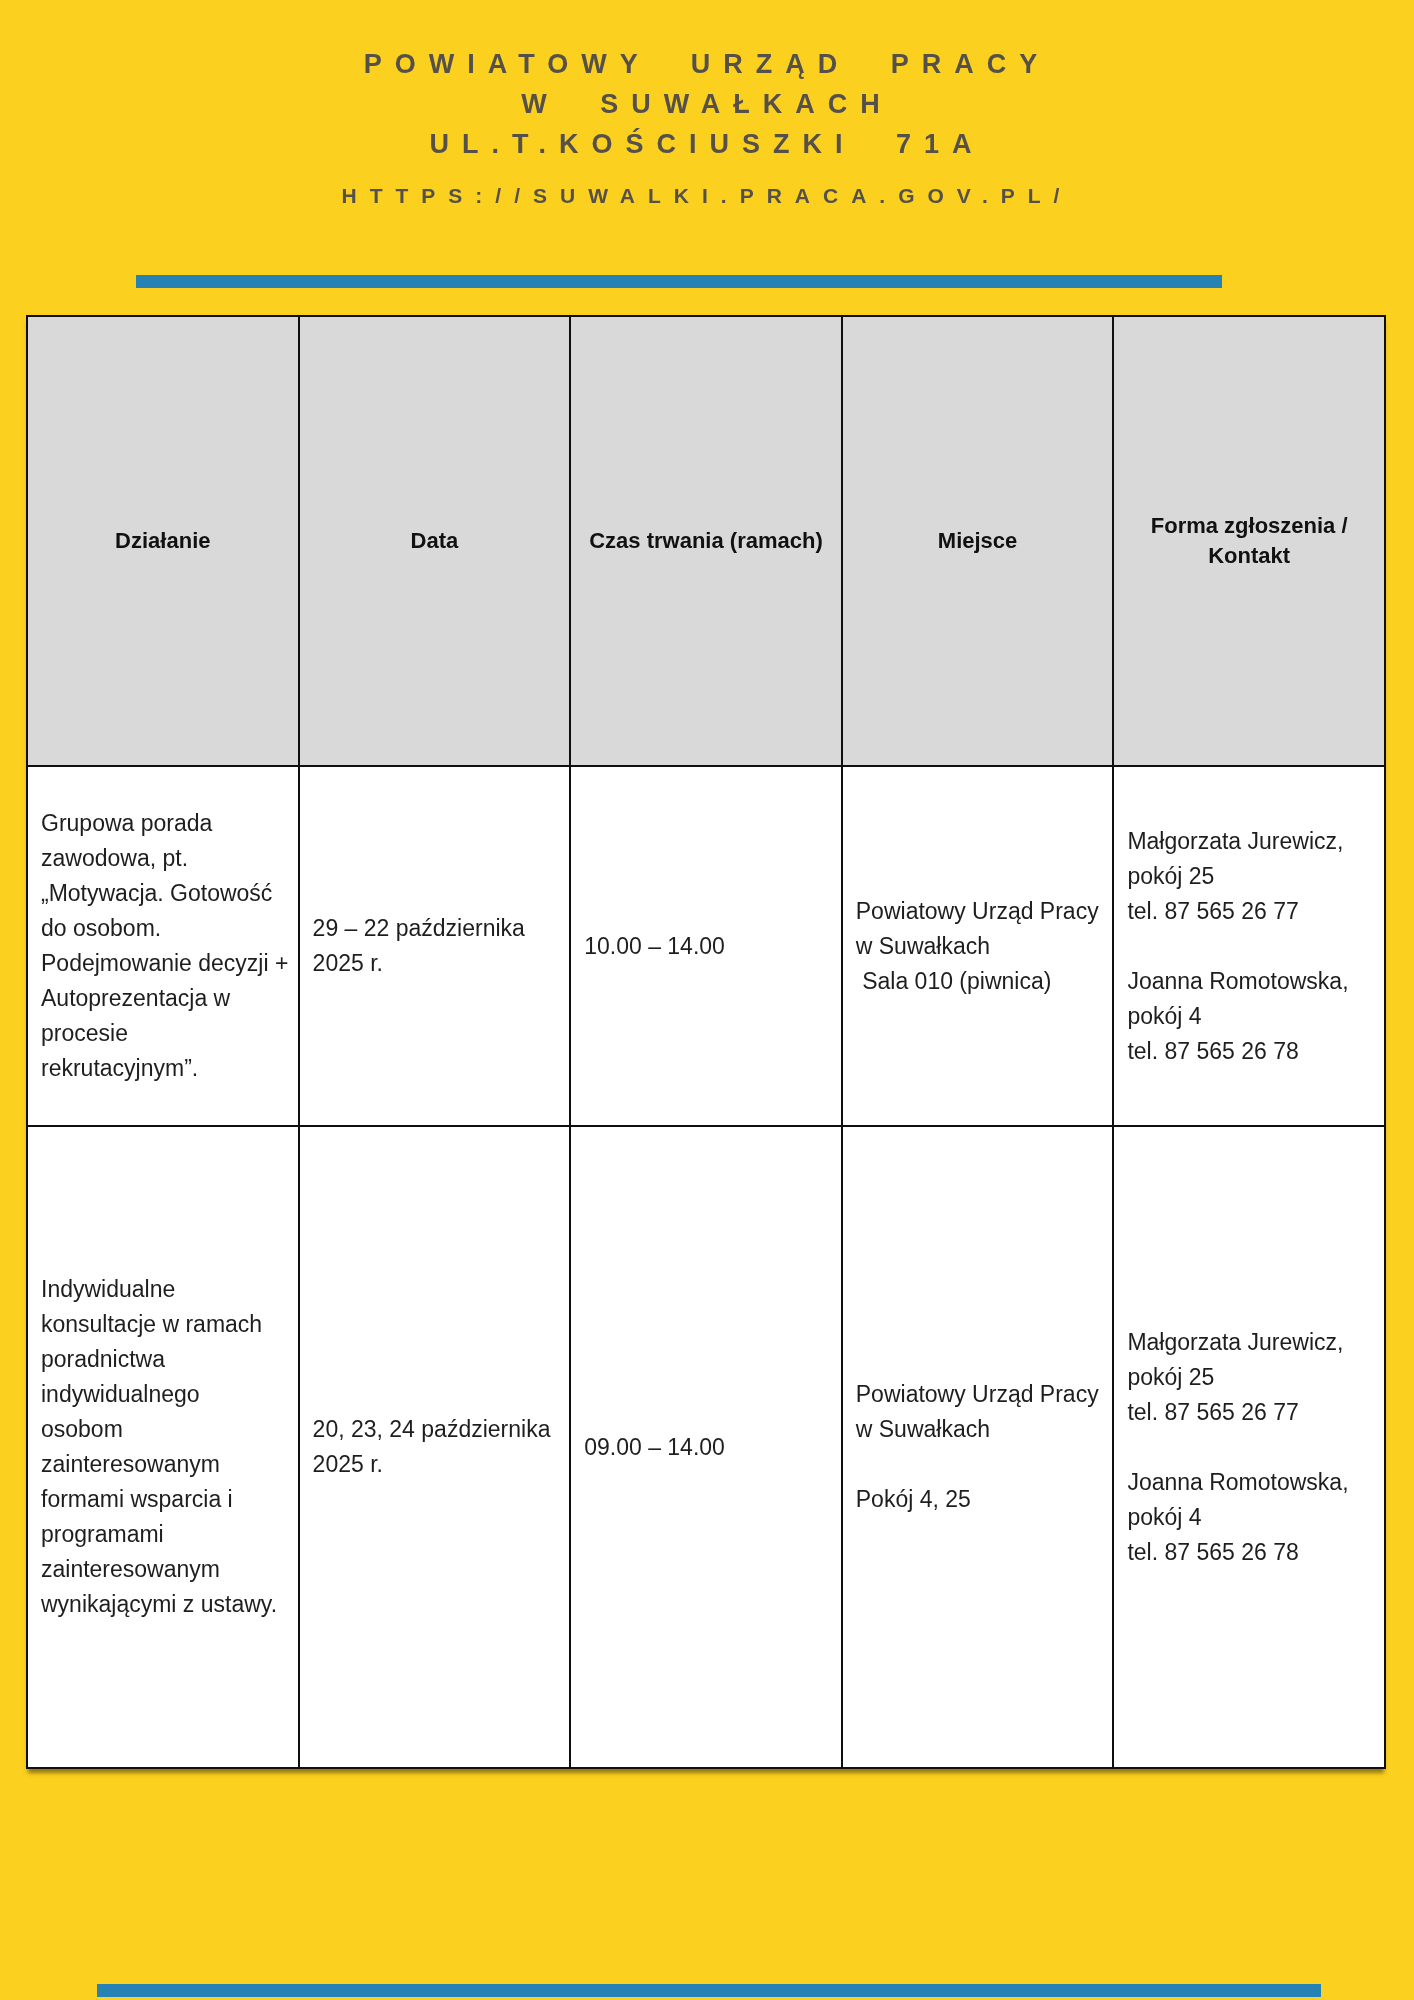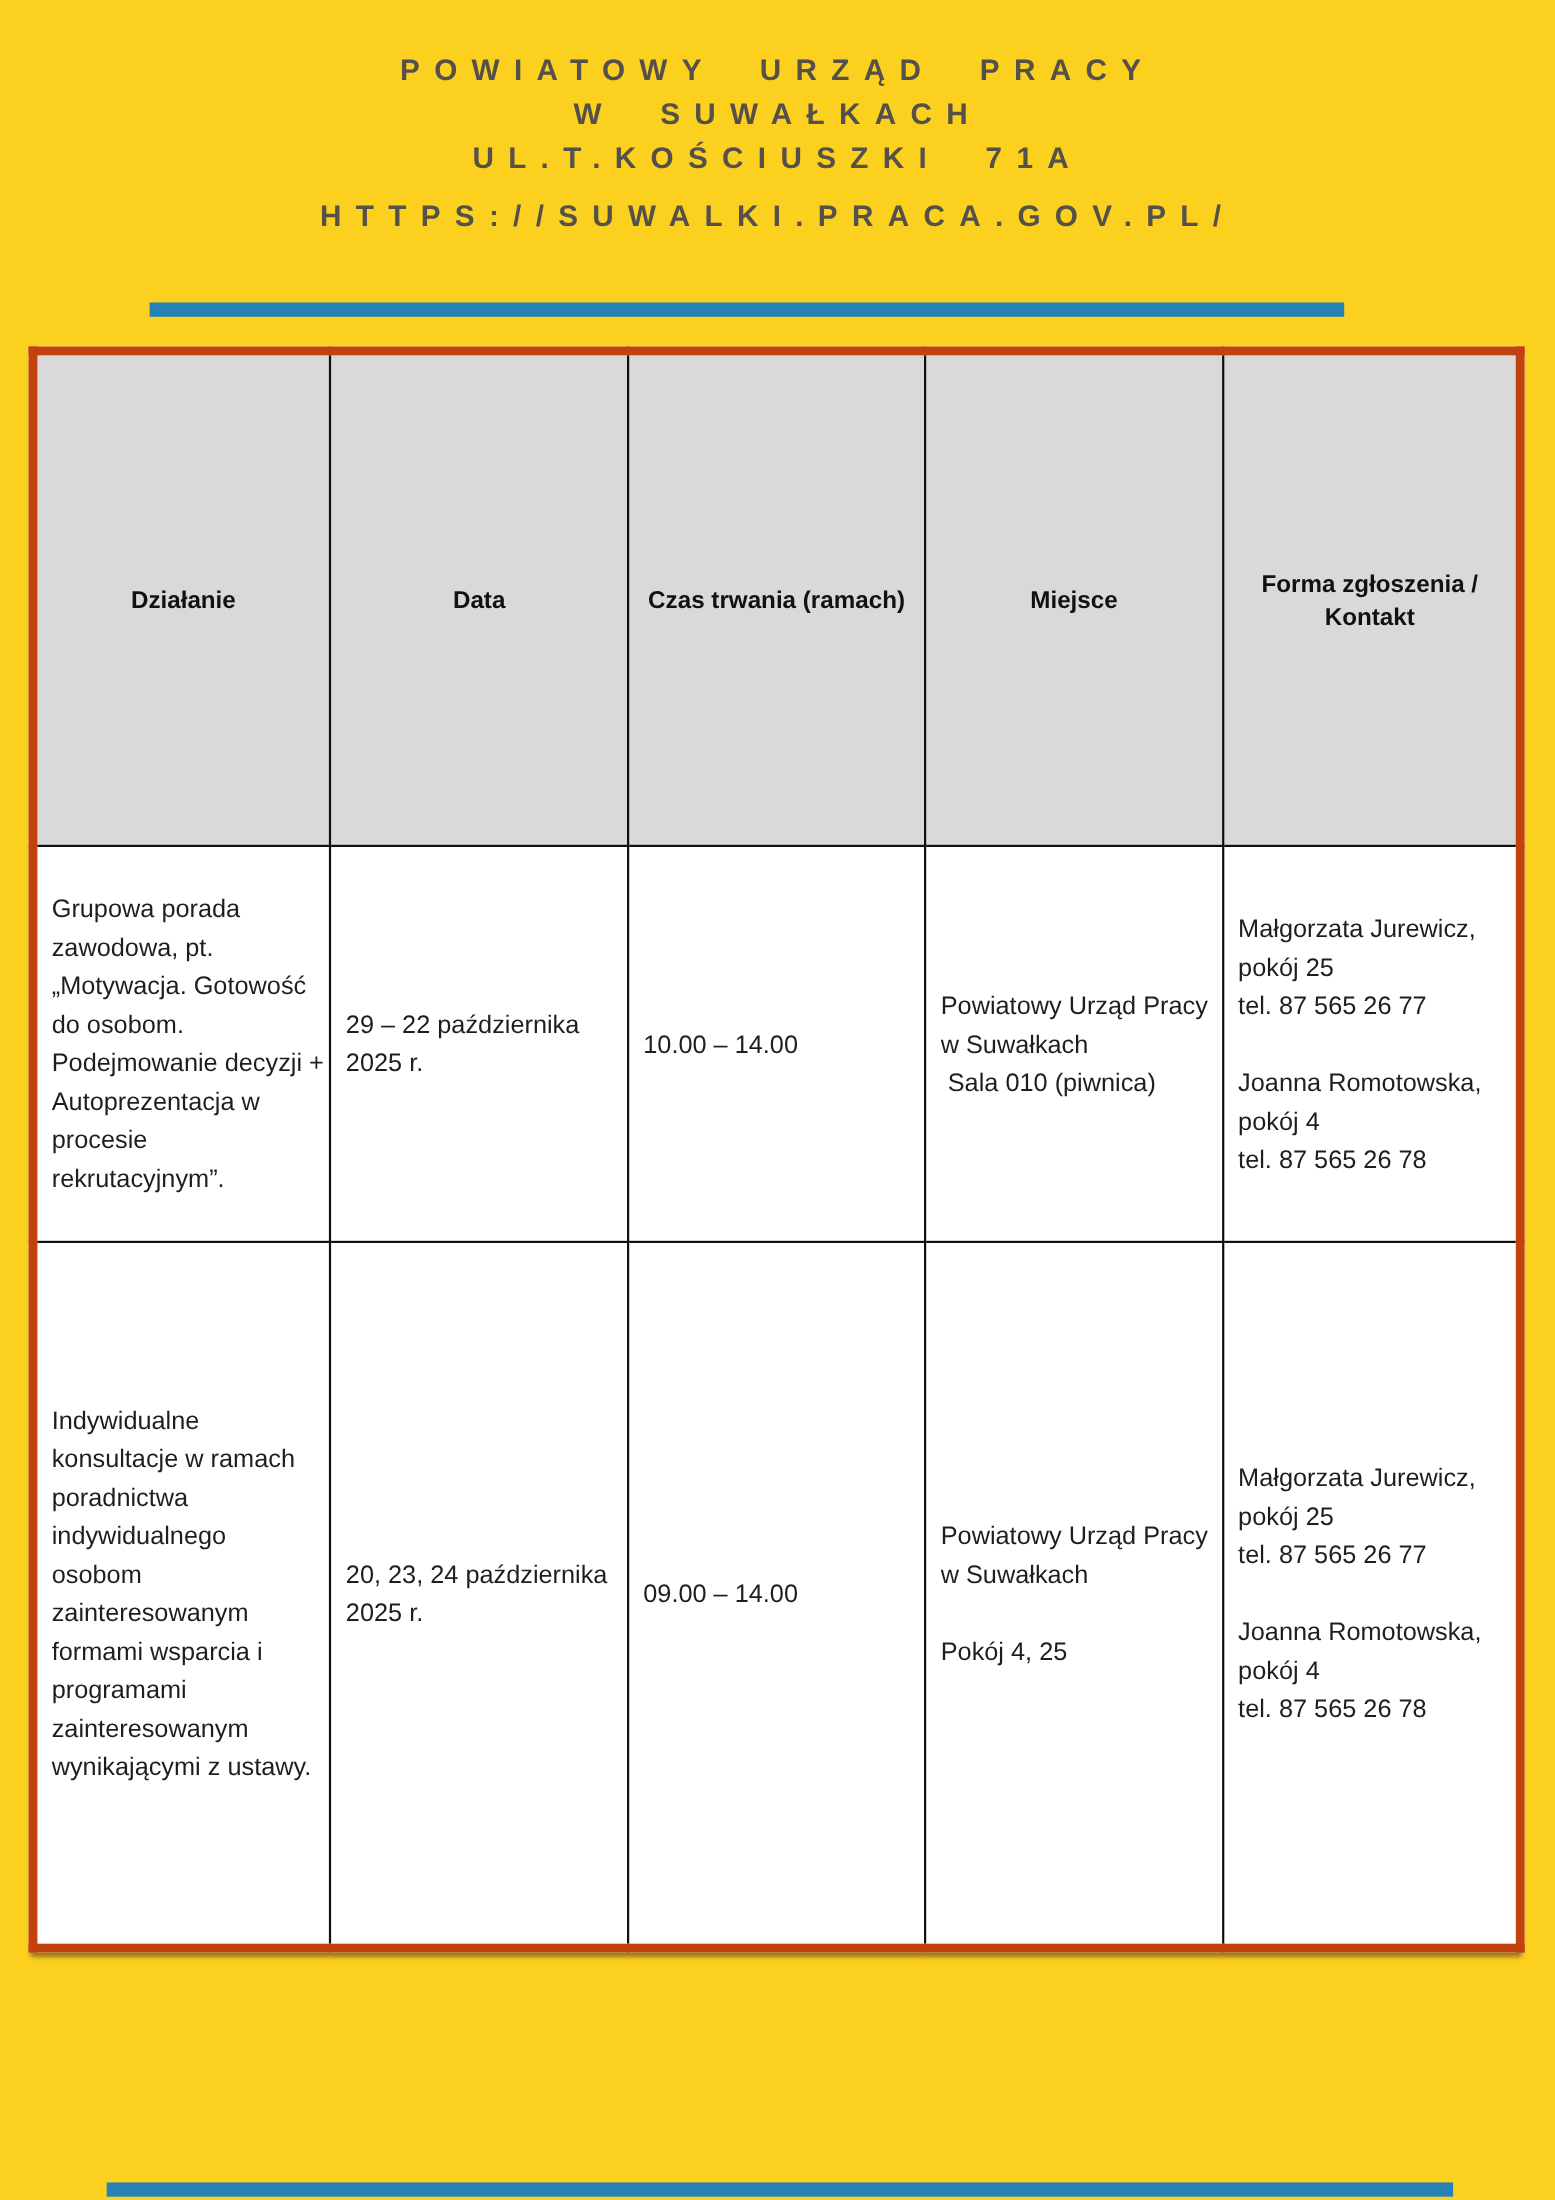--- a/index.html
+++ b/index.html
@@ -21,39 +21,39 @@
     font-weight: bold;
   }
   .hdr-line {
     font-size: 27px;
     line-height: 40px;
     letter-spacing: 13px;
     word-spacing: 20px;
     white-space: nowrap;
   }
   .hdr-url {
-    font-size: 27px;
+    font-size: 21px;
     line-height: 40px;
     letter-spacing: 13px;
     word-spacing: 20px;
     margin-top: 12px;
     white-space: nowrap;
   }
   .bar { position: absolute; background: #2682b5; height: 13px; }
   .bar-top { left: 136px; top: 275px; width: 1086px; }
   .bar-bottom { left: 97px; bottom: 3px; width: 1224px; }
   table.tbl {
     position: absolute;
     left: 26px;
     top: 315px;
     width: 1360px;
     border-collapse: collapse;
     table-layout: fixed;
     background: #ffffff;
-    border: 8px solid #c2410c;
+    border: 2px solid #c2410c;
     box-shadow: 0 6px 4px -2px rgba(60, 48, 5, 0.55);
   }
   .tbl th, .tbl td {
     border: 2px solid #0f0f0f;
     vertical-align: middle;
     overflow: hidden;
   }
   .tbl th {
     background: #d9d9d9;
     color: #111111;

